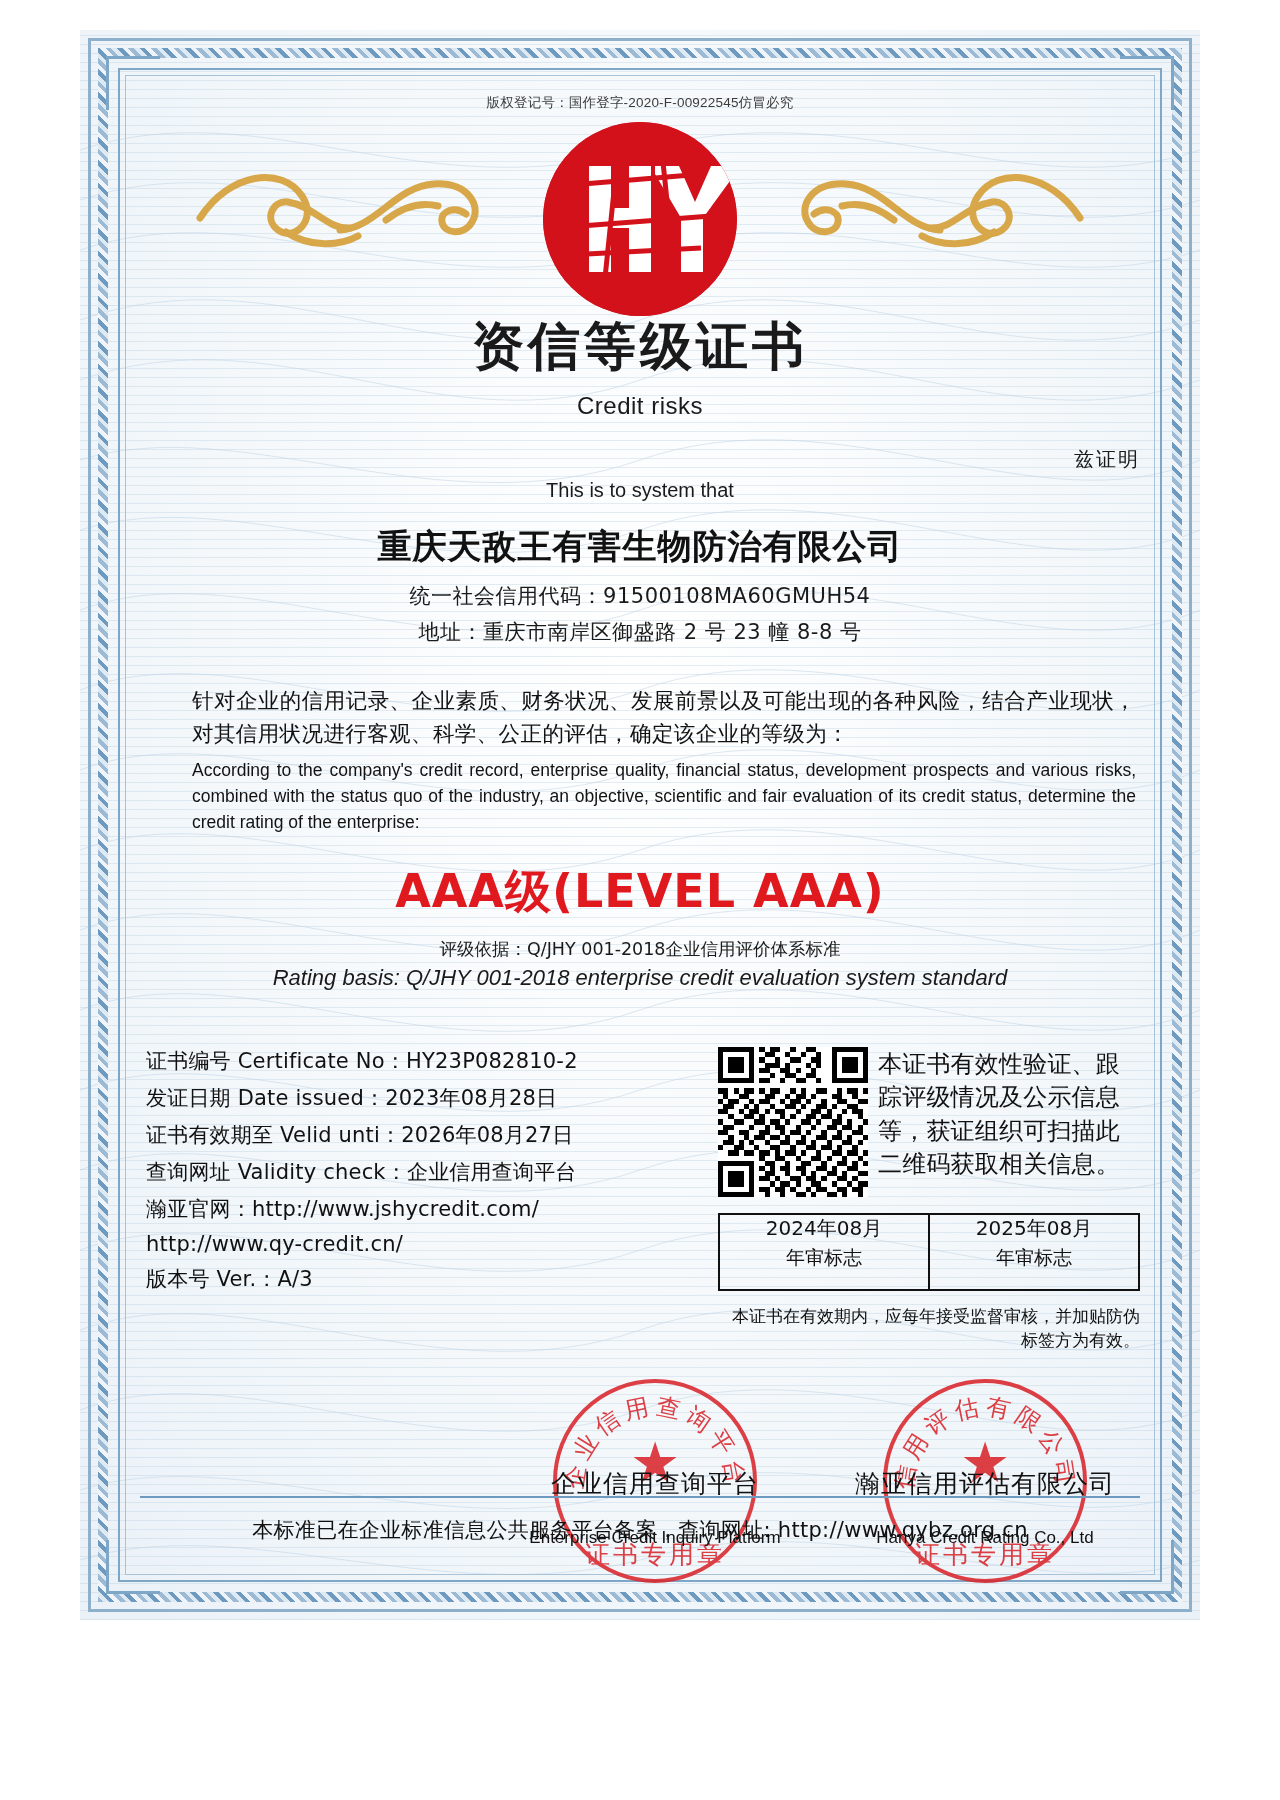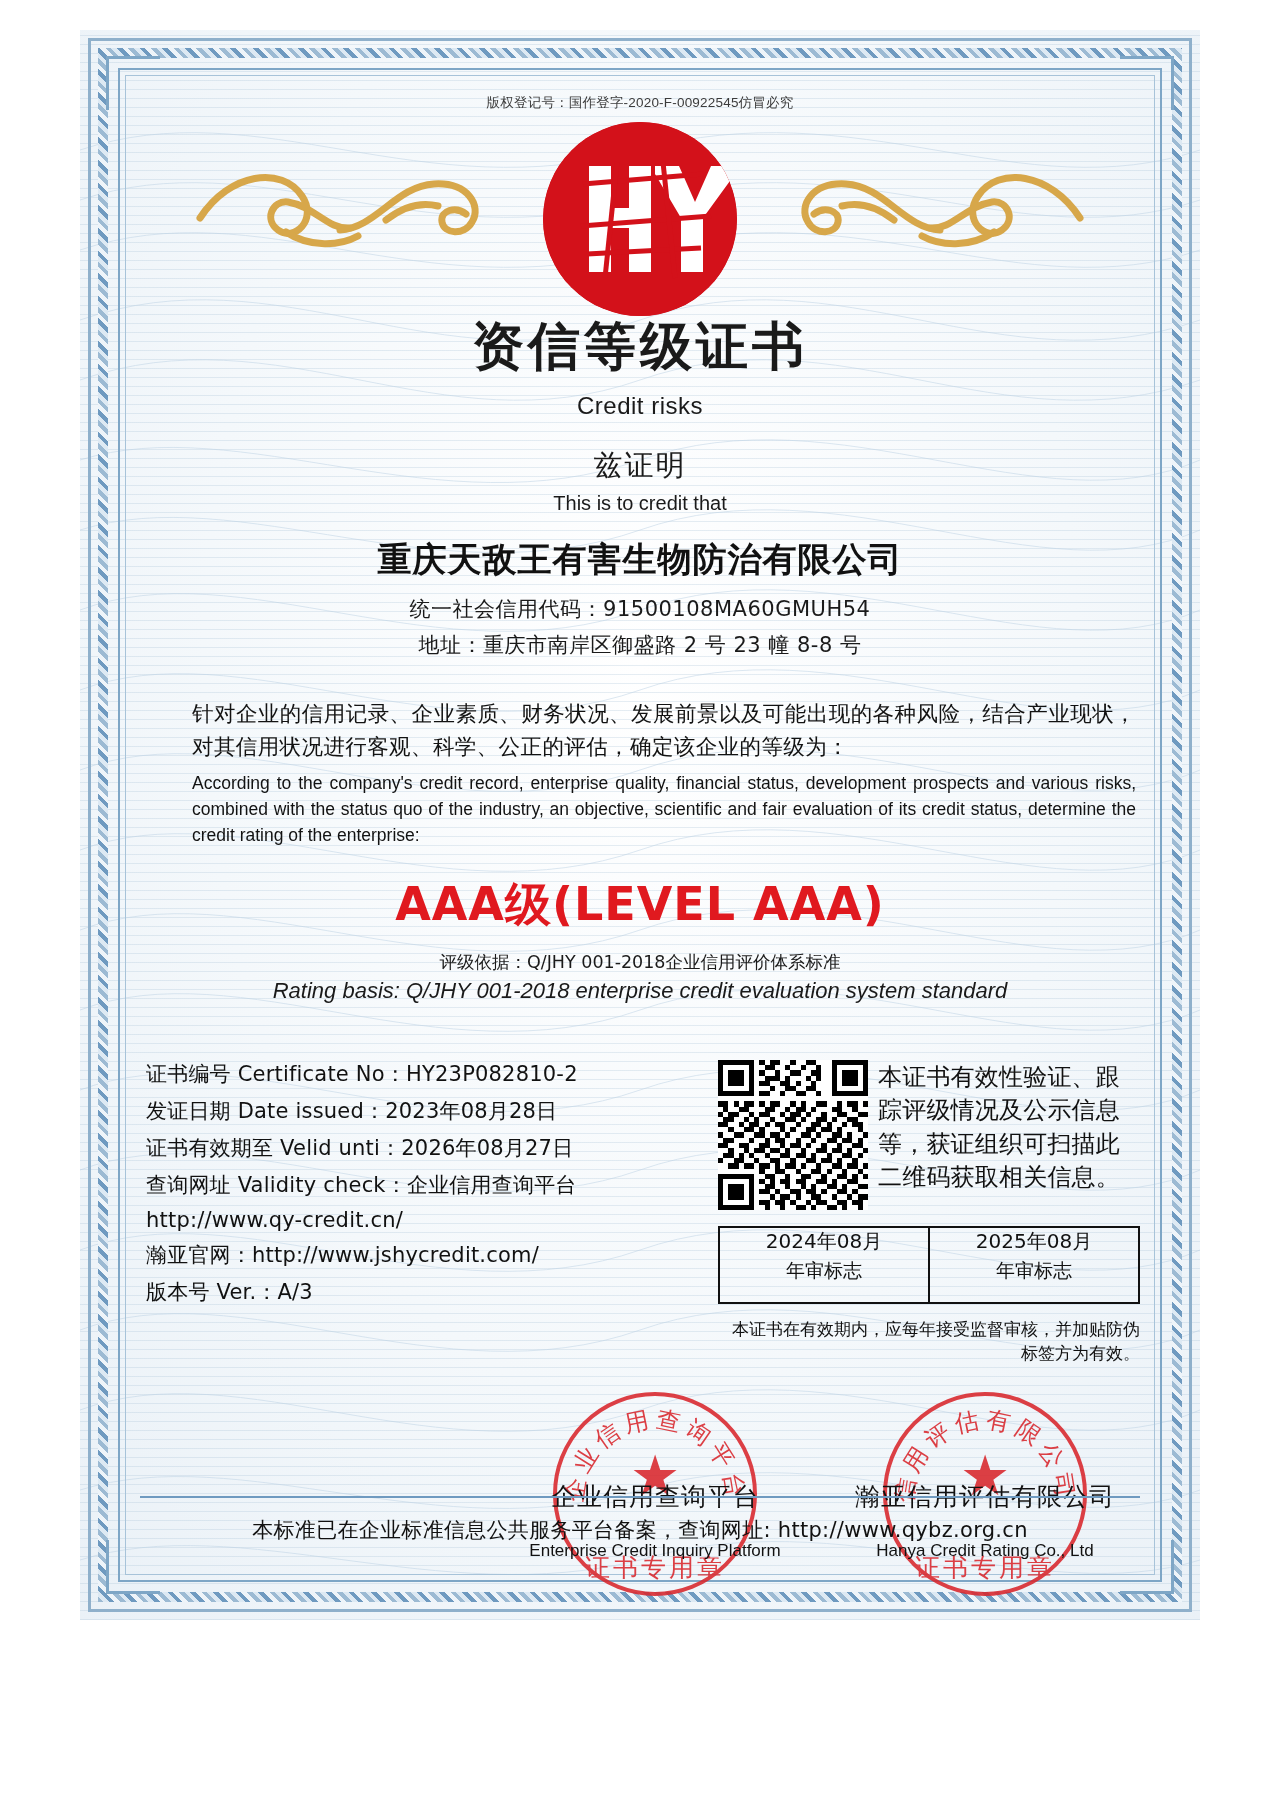--- a/index.html
+++ b/index.html
@@ -139,22 +139,22 @@
     font-family: "DejaVu Sans", sans-serif;
   }
   .title-en {
     text-align: center;
     font-size: 24px;
     color: #1a1a1a;
     margin-top: 10px;
     letter-spacing: 0.5px;
   }
   .certify-cn {
-    text-align: center;
-    font-size: 29px;
+    text-align: right;
+    font-size: 20px;
     color: #1a1a1a;
     margin-top: 26px;
     letter-spacing: 2px;
     font-family: Liberation Serif, serif;
   }
   .certify-en {
     text-align: center;
     font-size: 20px;
     color: #1a1a1a;
     margin-top: 6px;
@@ -465,43 +465,43 @@
             <path d="M120,40 L132,156"></path>
           </g>
         </svg>
       </div>
     </div>
 
     <div class="title-cn">资信等级证书</div>
     <div class="title-en">Credit risks</div>
 
     <div class="certify-cn">兹证明</div>
-    <div class="certify-en">This is to credit that</div>
+    <div class="certify-en">This is to system that</div>
 
     <div class="company-name">重庆天敌王有害生物防治有限公司</div>
     <div class="company-meta">统一社会信用代码：91500108MA60GMUH54</div>
     <div class="company-meta second">地址：重庆市南岸区御盛路 2 号 23 幢 8-8 号</div>
 
     <div class="para-block">
       <div class="para-cn">针对企业的信用记录、企业素质、财务状况、发展前景以及可能出现的各种风险，结合产业现状，对其信用状况进行客观、科学、公正的评估，确定该企业的等级为：</div>
       <div class="para-en">According to the company's credit record, enterprise quality, financial status, development prospects and various risks, combined with the status quo of the industry, an objective, scientific and fair evaluation of its credit status, determine the credit rating of the enterprise:</div>
     </div>
 
     <div class="level">AAA级(LEVEL AAA)</div>
     <div class="basis-cn">评级依据：Q/JHY 001-2018企业信用评价体系标准</div>
     <div class="basis-en">Rating basis: Q/JHY 001-2018 enterprise credit evaluation system standard</div>
 
     <div class="details-row">
       <div class="details-left">
         <div class="detail-line">证书编号 Certificate No：HY23P082810-2</div>
         <div class="detail-line">发证日期 Date issued：2023年08月28日</div>
         <div class="detail-line">证书有效期至 Velid unti：2026年08月27日</div>
         <div class="detail-line">查询网址 Validity check：企业信用查询平台</div>
+        <div class="detail-line">瀚亚官网：http://www.jshycredit.com/</div>
         <div class="detail-line">http://www.qy-credit.cn/</div>
-        <div class="detail-line">瀚亚官网：http://www.jshycredit.com/</div>
         <div class="detail-line">版本号 Ver.：A/3</div>
       </div>
 
       <div class="details-right">
         <div class="qr-row">
           <div class="qr">
             <svg width="150" height="150" viewBox="0 0 29 29" shape-rendering="crispEdges">
               <rect width="29" height="29" fill="#ffffff"></rect>
               <g fill="#000000">
                 <rect x="0" y="0" width="7" height="1"></rect>

